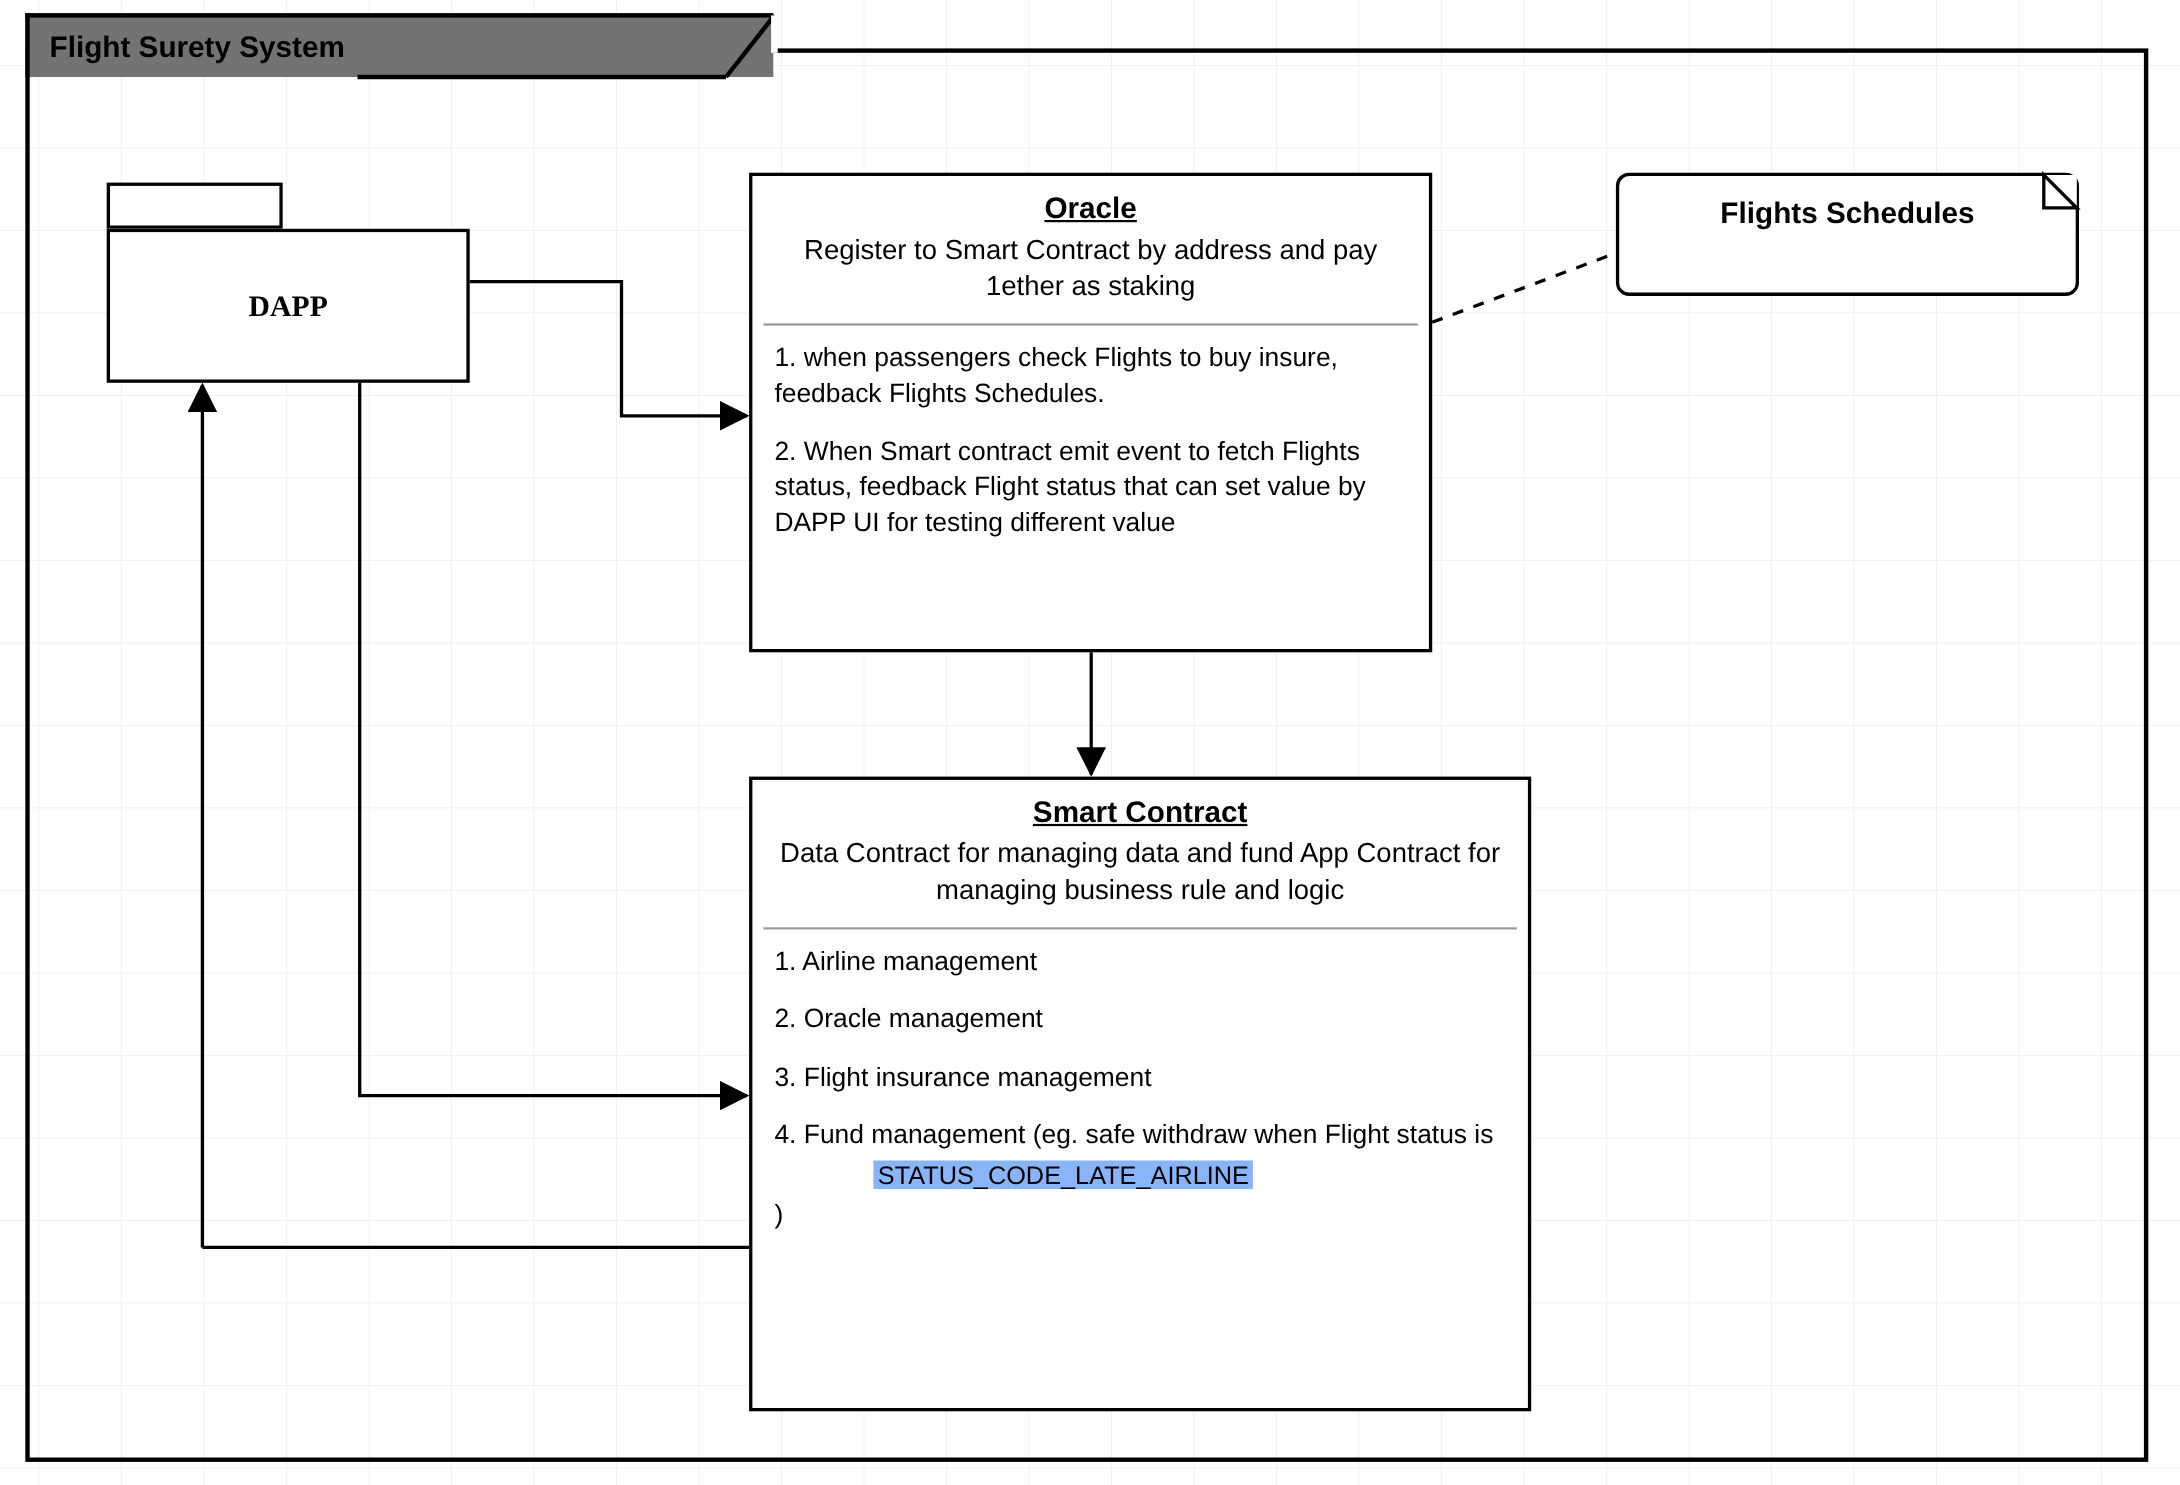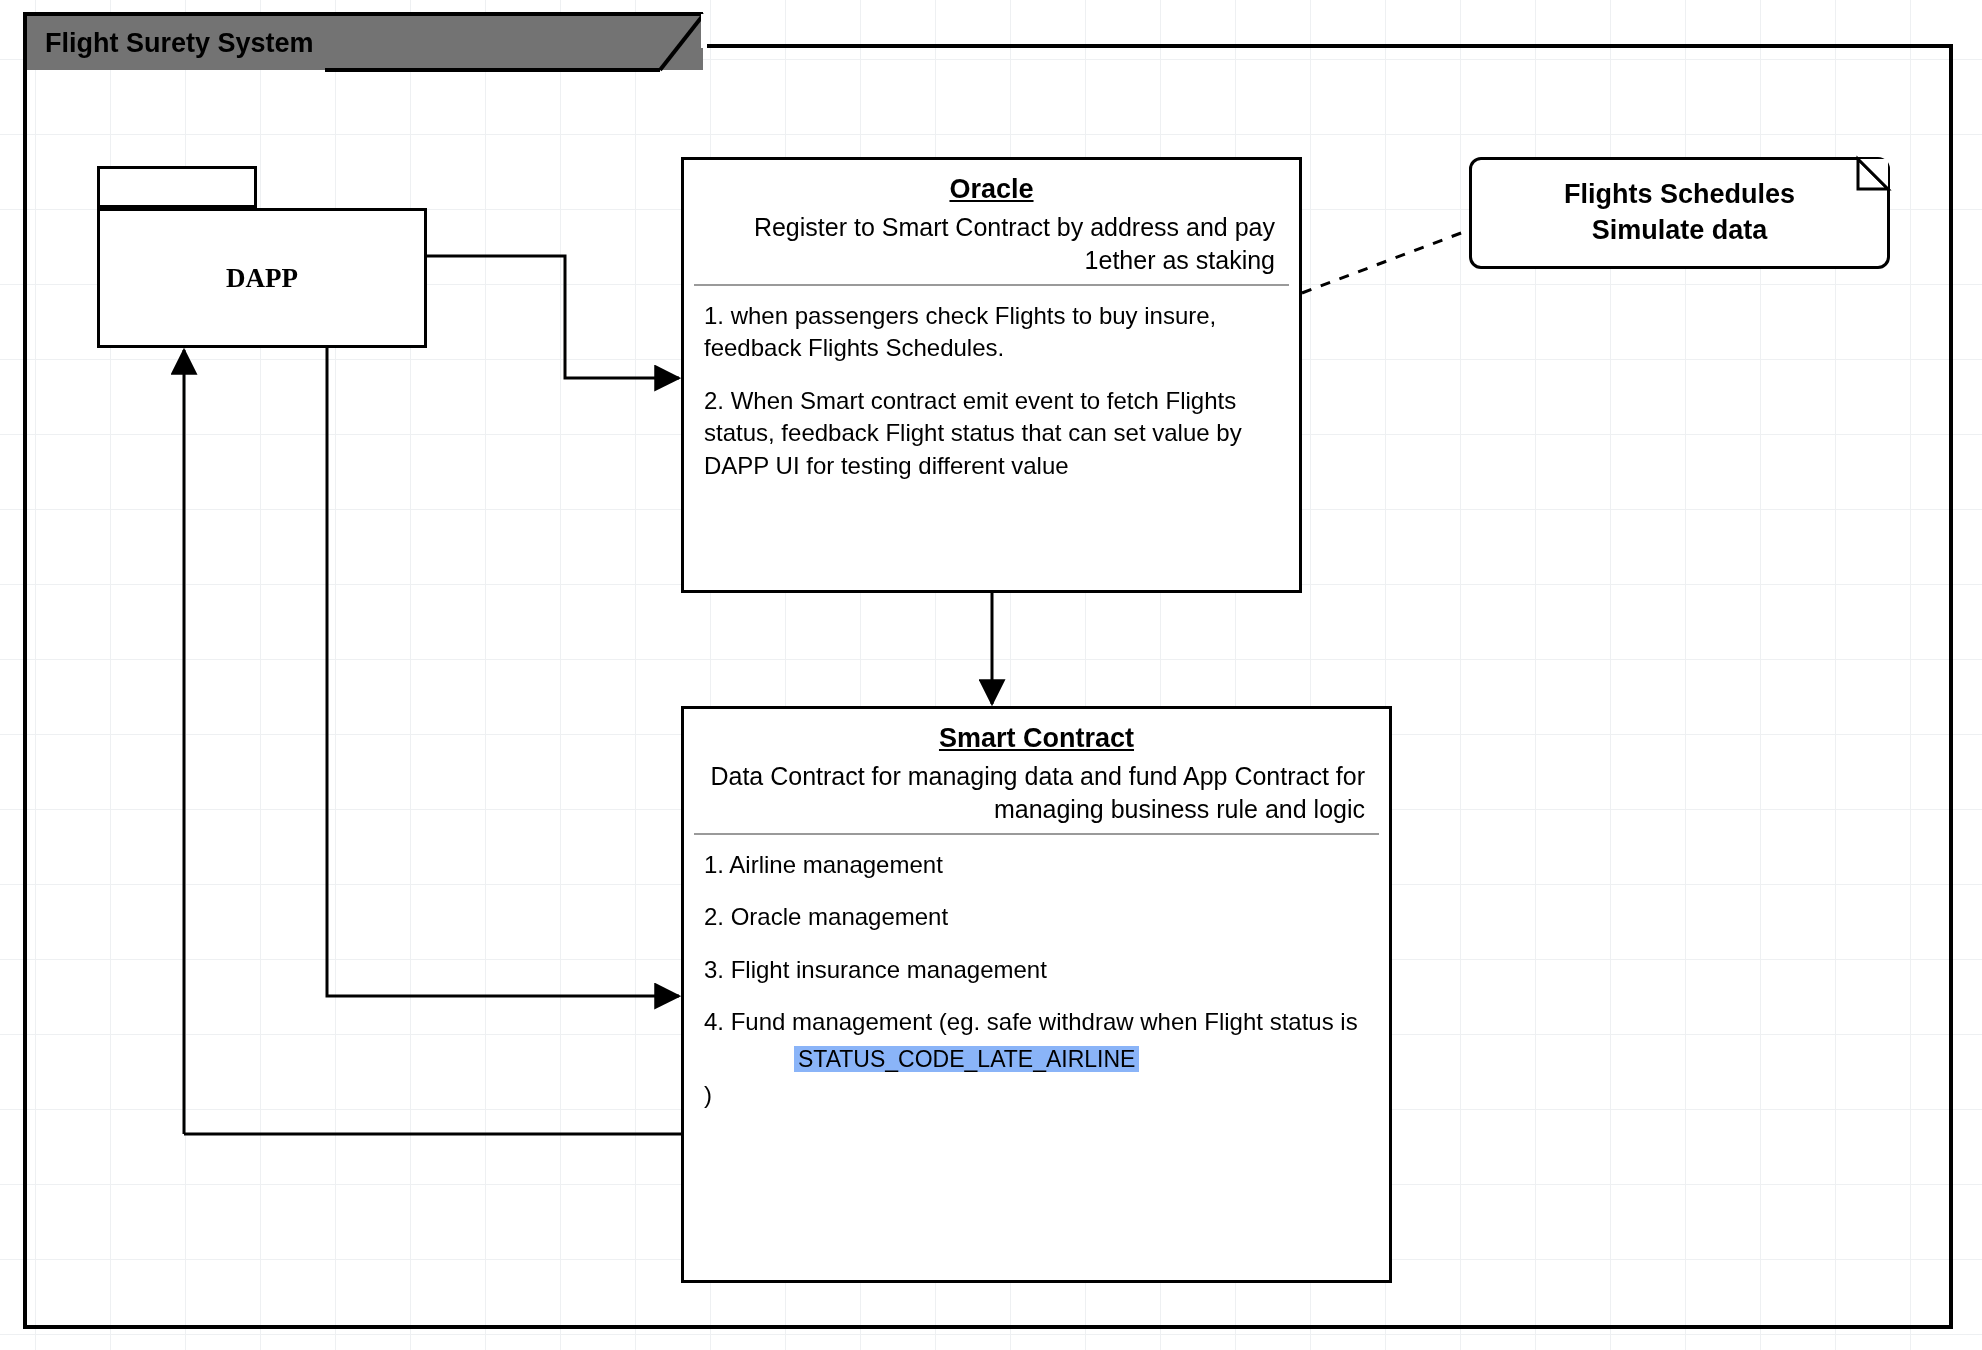--- a/index.html
+++ b/index.html
@@ -65,22 +65,22 @@
   .box{
     position:absolute;
     border:3px solid #000;background:#fff;box-sizing:border-box;
   }
   .box .b-title{
     text-align:center;font-weight:700;font-size:27px;
     padding:14px 16px 6px;
     text-decoration:underline;
   }
   .box .b-sub{
-    text-align:right;font-size:25px;line-height:1.3;
-    padding:0 24px 8px;
+    text-align:center;font-size:25px;line-height:1.3;
+    padding:0 24px 18px;
   }
   .box hr{
     border:none;border-top:2px solid #9a9a9a;margin:0 10px;
   }
   .box .b-body{
     font-size:24px;line-height:1.35;
     padding:14px 20px 18px;
   }
   .box .b-body p{margin:0 0 20px 0;}
   .hl{
@@ -149,21 +149,20 @@
       <p style="margin:0 0 4px 0;padding-left:90px;">
         <span class="hl">STATUS_CODE_LATE_AIRLINE</span>
       </p>
       <p style="margin:0;">)</p>
     </div>
   </div>
 
   <div class="note" style="left:1469px;top:157px;width:421px;height:112px;border-radius:12px;">
     <div class="note-inner">
       <div>Flights Schedules</div>
-      <div>Simulate data</div>
     </div>
     <svg class="fold-line" viewBox="0 0 30 30" style="overflow:visible;">
       <polygon points="0,0 30,30 0,30" fill="#fff" stroke="#000" stroke-width="3"></polygon>
       <polygon points="0,0 30,0 30,30" fill="#fff" stroke="#fff" stroke-width="0"></polygon>
       <line x1="0" y1="0" x2="30" y2="30" stroke="#000" stroke-width="3"></line>
     </svg>
   </div>
 
   <svg class="overlay">
     <defs>

